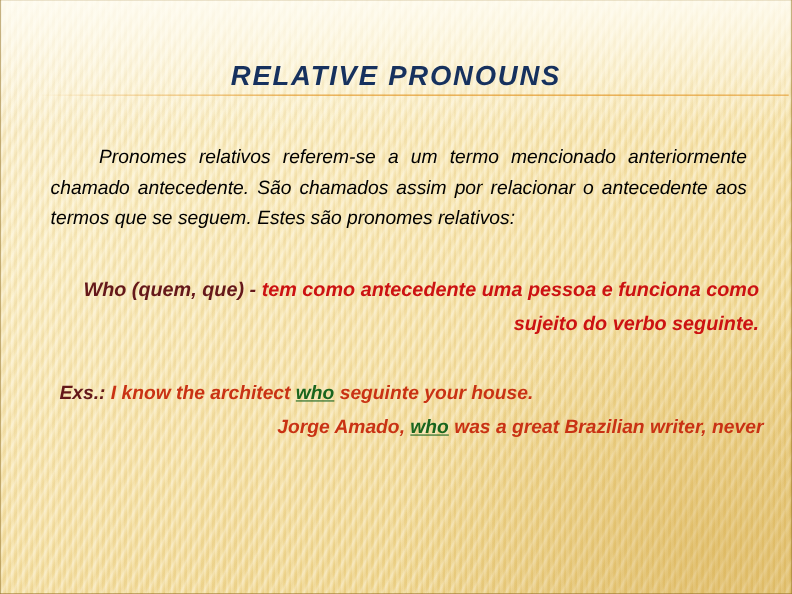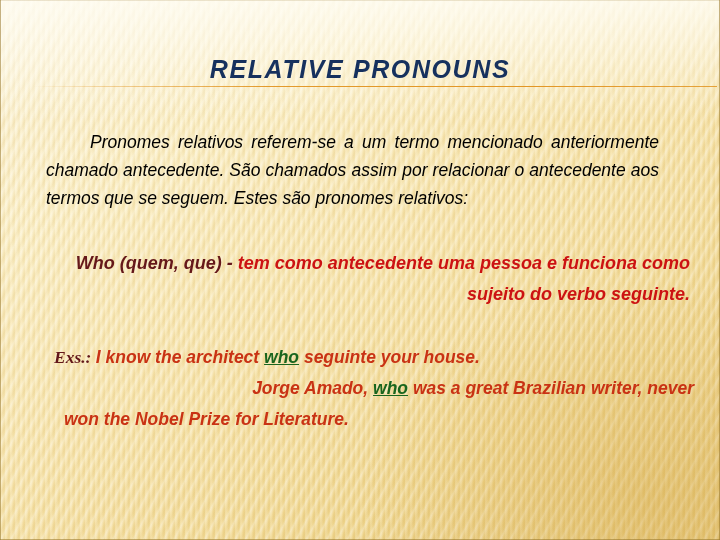--- a/index.html
+++ b/index.html
@@ -103,21 +103,21 @@
   }
 
   #body-area {
     position: absolute;
     left: 0;
     top: 128px;
     width: 720px;
   }
 
   .intro {
-    margin: 0 61px 0 46px;
+    margin: 0 41px 0 46px;
     font-size: 17.5px;
     font-style: italic;
     color: #000000;
     line-height: 28px;
     text-align: justify;
     text-indent: 44px;
   }
   .intro .lastline { text-indent: 0; }
 
   .rule-block {
@@ -135,21 +135,21 @@
 
   .examples {
     margin: 32px 26px 0 26px;
     font-size: 17.5px;
     font-weight: bold;
     font-style: italic;
     line-height: 31px;
     color: #c93214;
     text-align: center;
   }
-  .examples .label { color: #63181a; font-family: Liberation Serif, serif; }
+  .examples .label { color: #63181a; }
   .examples .rel   { color: #19651e; text-decoration: underline; }
   .ex-line { display: block; }
   .ex1 { text-align: left; padding-left: 28px; }
   .ex2 { text-align: right; padding-left: 58px; }
   .ex3 { text-align: left; padding-left: 38px; }
 </style>
 </head>
 <body>
 
 <div id="slide">
@@ -171,19 +171,18 @@
     </p>
 
     <p class="rule-block">
       <span class="term">Who (quem, que) - </span><span>tem como antecedente uma pessoa e</span>
       <span>funciona como sujeito do verbo seguinte.</span>
     </p>
 
     <div class="examples">
       <div class="ex-line ex1"><span class="label">Exs.: </span><span>I know the architect </span><span class="rel">who</span><span> seguinte your house.</span></div>
       <div class="ex-line ex2"><span>Jorge Amado, </span><span class="rel">who</span><span> was a great Brazilian writer, never</span></div>
-      <div class="ex-line ex3"><span>won the Nobel Prize for Literature.</span></div>
     </div>
 
   </div>
 
   <div id="edge-frame"></div>
 </div>
 
 </body></html>

